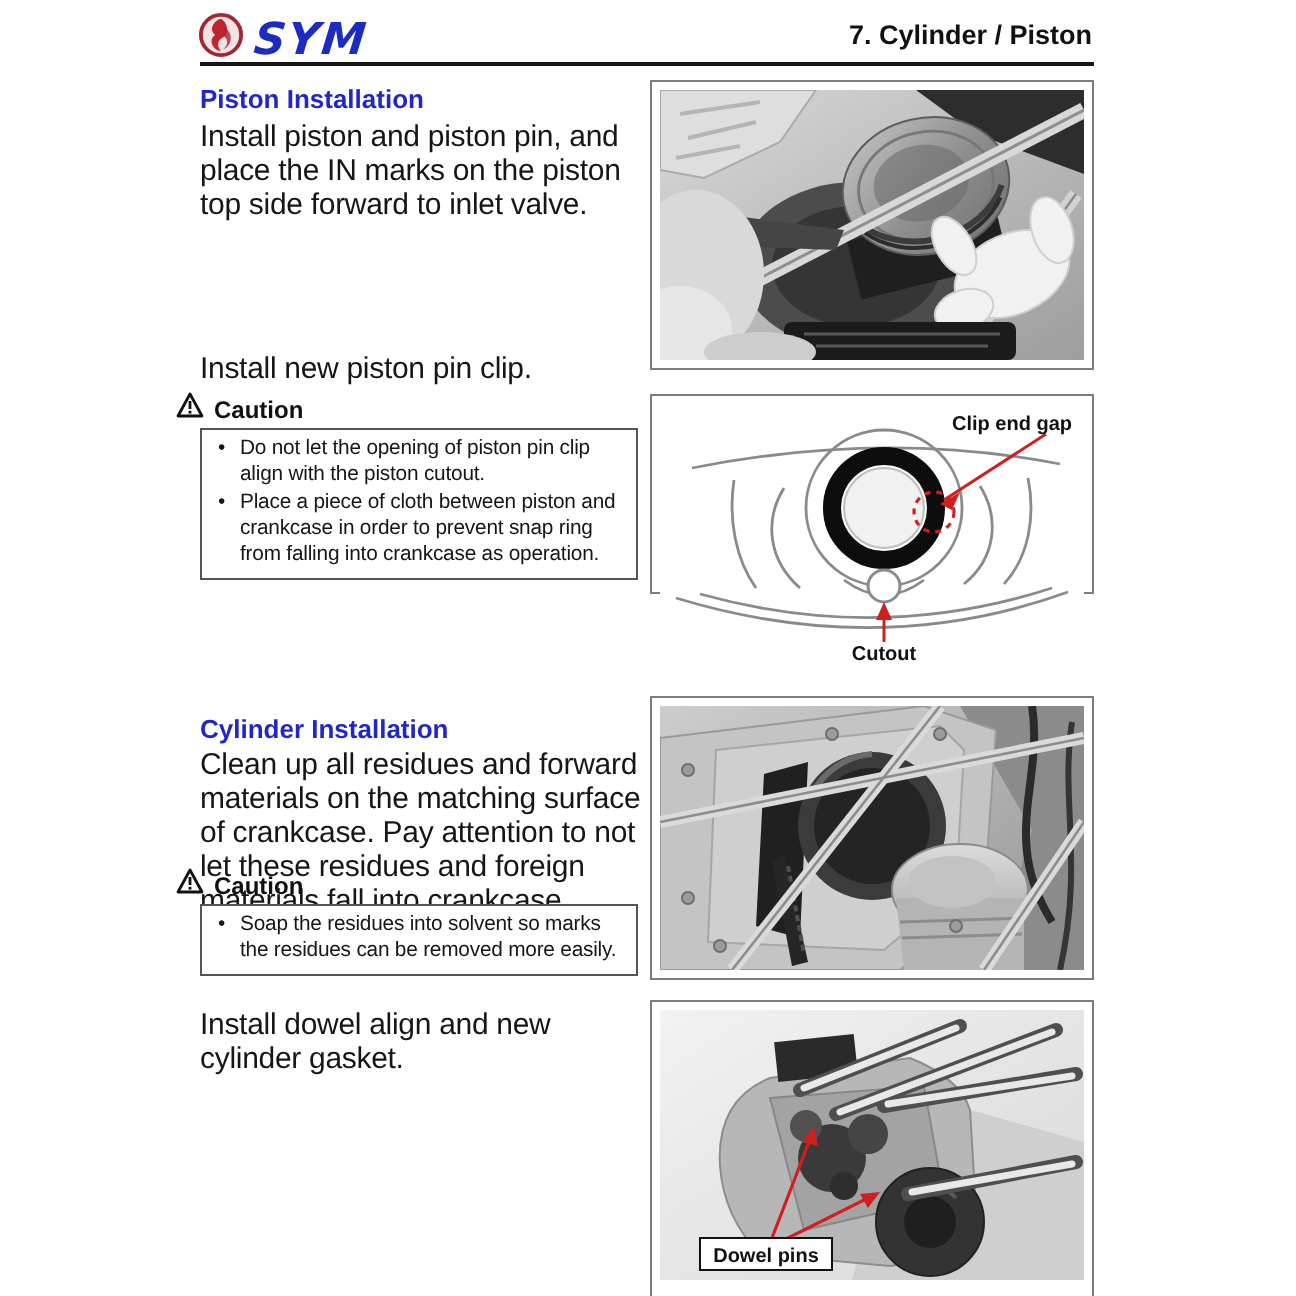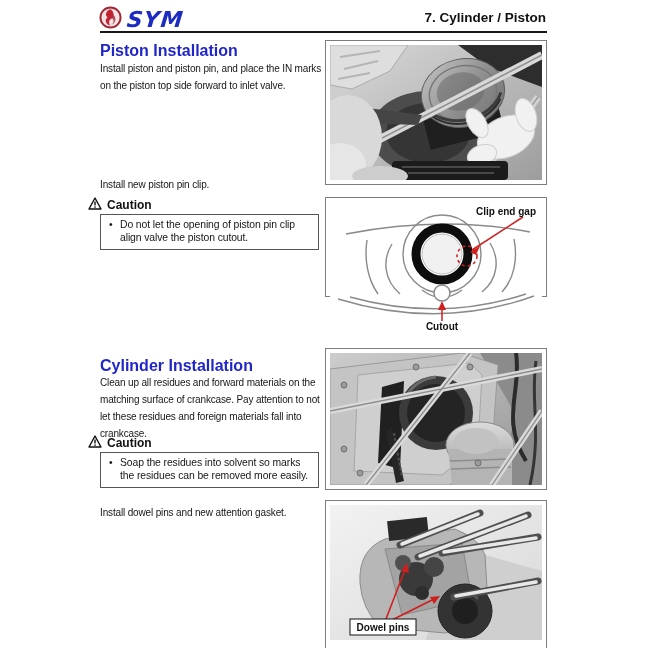--- a/index.html
+++ b/index.html
@@ -19,22 +19,22 @@
     font-size:22px; color:#1c2cc0; letter-spacing:1px;
     transform:skewX(-6deg);
   }
   .header-title {
     position:absolute; top:10px; right:102px;
     font-size:13.5px; font-weight:bold; color:#111;
   }
   .header-rule { position:absolute; left:100px; top:31px; width:447px; height:2px; background:#161616; }
 
   
-  .sec-heading { position:absolute; left:100px; font-size:16px; font-weight:bold; color:#2126c9; }
-  .para { position:absolute; left:100px; width:226px; font-size:10px; line-height:17px; letter-spacing:-0.15px; color:#161616; }
+  .sec-heading { position:absolute; left:100px; font-size:13px; font-weight:bold; color:#2126c9; }
+  .para { position:absolute; left:100px; width:226px; font-size:15px; line-height:17px; letter-spacing:-0.15px; color:#161616; }
   .caution-head { position:absolute; left:88px; display:flex; align-items:center; gap:5px; }
   .caution-head .cap { font-size:12px; font-weight:bold; color:#111; }
   .caution-box {
     position:absolute; left:100px; width:219px;
     border:1px solid #555; background:#fff;
     padding:3px 6px 4px 6px;
   }
   .caution-box ul { list-style:none; }
   .caution-box li {
     position:relative; padding-left:13px;
@@ -76,21 +76,22 @@
     <svg width="14" height="13" viewBox="0 0 14 13">
       <path d="M7 1 L13 12 L1 12 Z" fill="none" stroke="#111" stroke-width="1.4" stroke-linejoin="round"></path>
       <rect x="6.3" y="4.5" width="1.4" height="4" fill="#111"></rect>
       <rect x="6.3" y="9.4" width="1.4" height="1.4" fill="#111"></rect>
     </svg>
   </span>
   <span class="cap">Caution</span>
 </div>
 <div class="caution-box" style="top:214px;">
   <ul>
-    <li>Do not let the opening of piston pin clip align valve the piston cutout.</li>
+    <li>Do not let the opening of piston pin clip align with the piston cutout.</li>
+    <li>Place a piece of cloth between piston and crankcase in order to prevent snap ring from falling into crankcase as operation.</li>
   </ul>
 </div>
 
 <div class="sec-heading" style="top:357px;">Cylinder Installation</div>
 <div class="para" style="top:374px;">Clean up all residues and forward materials on the matching surface of crankcase.  Pay attention to not let these residues and foreign materials fall into crankcase.</div>
 
 <div class="caution-head" style="top:434px;">
   <span>
     <svg width="14" height="13" viewBox="0 0 14 13">
       <path d="M7 1 L13 12 L1 12 Z" fill="none" stroke="#111" stroke-width="1.4" stroke-linejoin="round"></path>
@@ -99,21 +100,21 @@
     </svg>
   </span>
   <span class="cap">Caution</span>
 </div>
 <div class="caution-box" style="top:452px;">
   <ul>
     <li>Soap the residues into solvent so marks the residues can be removed more easily.</li>
   </ul>
 </div>
 
-<div class="para" style="top:504px;">Install dowel pins and new attention gasket.</div>
+<div class="para" style="top:504px;">Install dowel align and new cylinder gasket.</div>
 
 <div class="fig-frame" style="top:40px; height:145px;">
   <svg width="212" height="135" viewBox="0 0 212 135">
     <defs>
       <linearGradient id="f1bg" x1="0" y1="0" x2="1" y2="1">
         <stop offset="0" stop-color="#d9d9d9"></stop>
           <stop offset="1" stop-color="#9d9d9d"></stop>
       </linearGradient>
       <linearGradient id="f1crown" x1="0" y1="0" x2="1" y2="1">
         <stop offset="0" stop-color="#c6c6c6"></stop>

